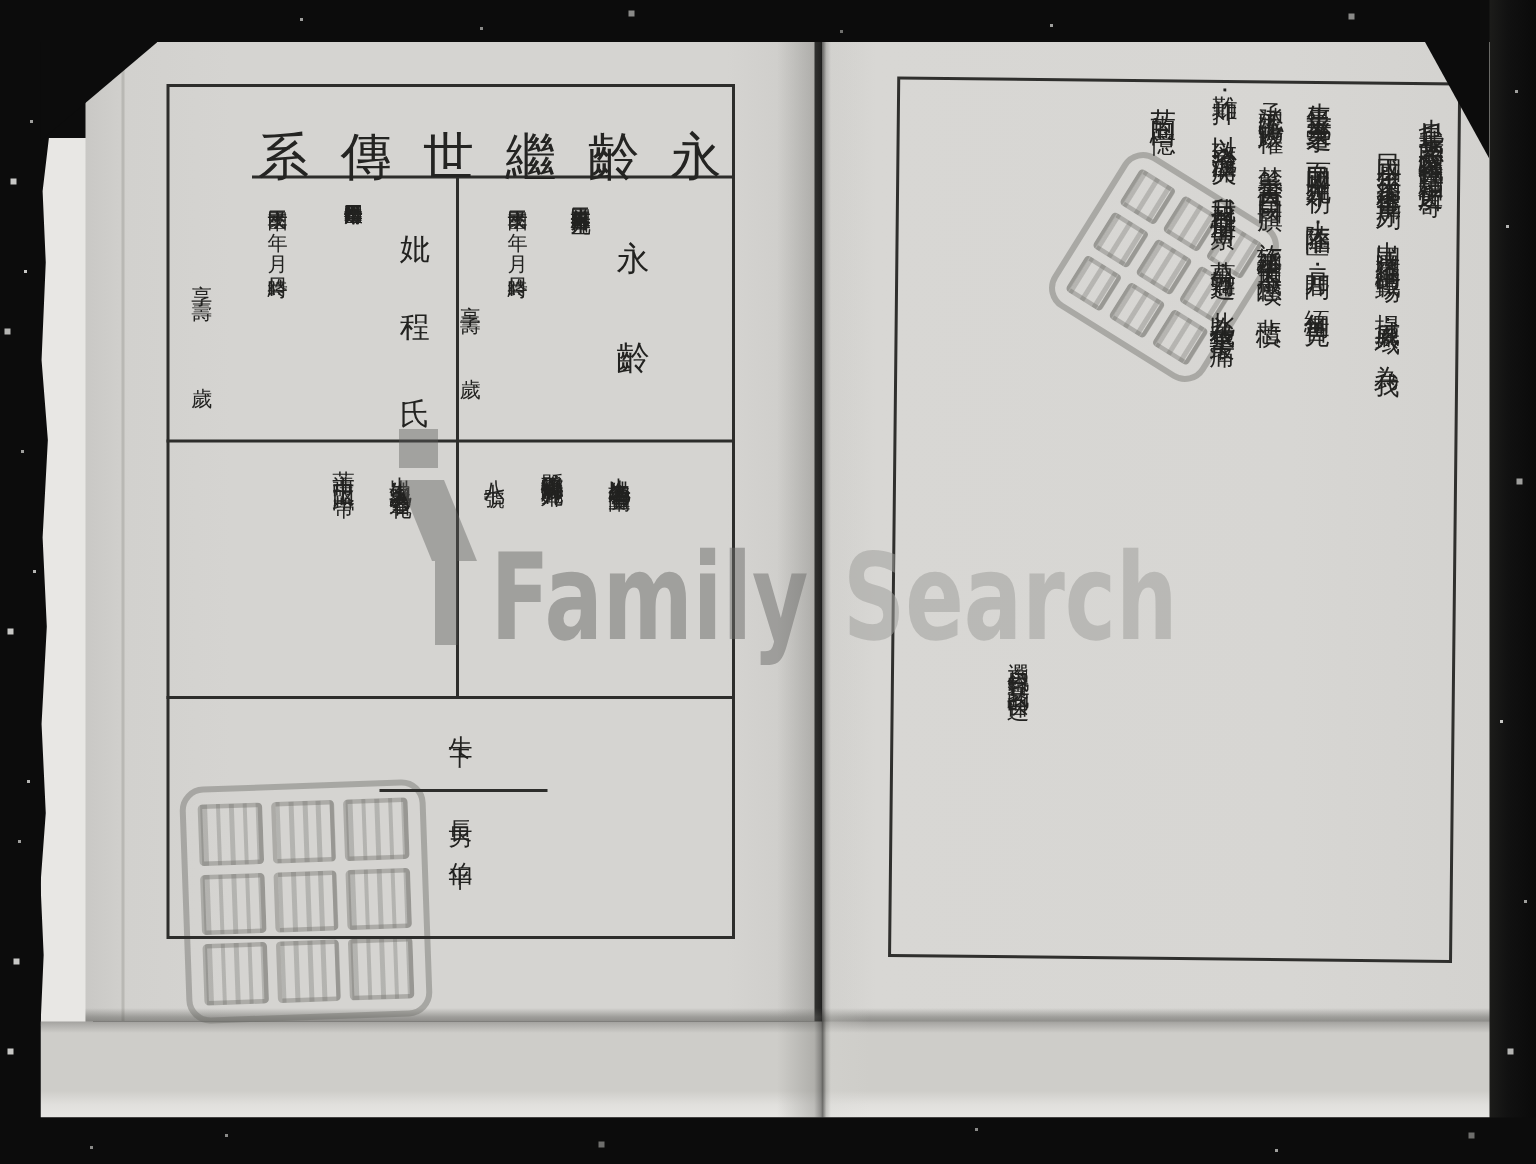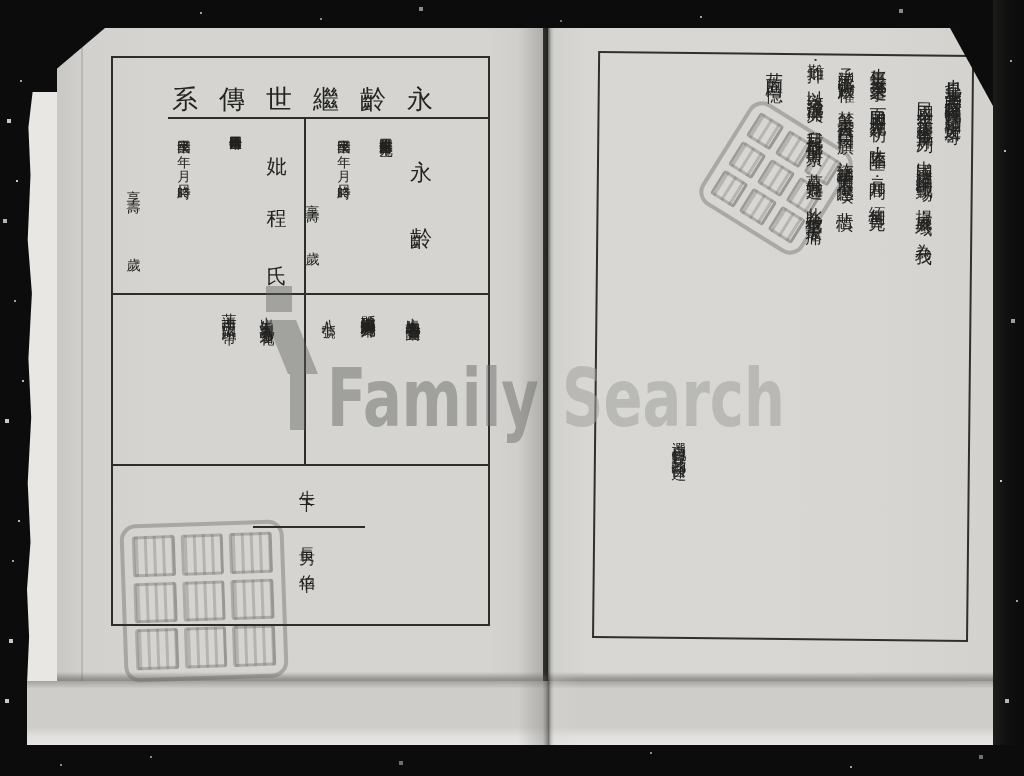--- a/index.html
+++ b/index.html
@@ -27,21 +27,21 @@
   #under-strip{position:absolute;left:27px;top:681px;width:968px;height:64px;z-index:2;
     background:linear-gradient(180deg,#a3a29f 0,#cecdc9 12%,#cecdc9 72%,#e0dfdc 86%,#e7e6e3 100%);}
   #gutter{position:absolute;left:518px;top:28px;width:62px;height:717px;z-index:3;
     background:linear-gradient(90deg,rgba(140,140,136,0) 0%,rgba(120,120,116,.35) 40%,rgba(60,60,58,.5) 47%,rgba(35,35,33,.6) 49%,rgba(120,120,116,.3) 53%,rgba(215,215,211,.25) 58%,rgba(140,140,136,0) 100%);}
   
   .tline{position:absolute;background:#2d2d2b;z-index:4;}
   #tbl-outer{position:absolute;left:111px;top:56px;width:375px;height:566px;border:2px solid #2d2d2b;z-index:4;}
   
   .vtext{position:absolute;writing-mode:vertical-rl;text-orientation:upright;
          color:#222220;line-height:1;z-index:5;white-space:nowrap;}
-  #tbl-title{position:absolute;left:172px;top:82px;font-size:26px;letter-spacing:21px;
+  #tbl-title{position:absolute;left:172px;top:82px;font-size:34px;letter-spacing:21px;
              color:#242422;z-index:5;white-space:nowrap;}
   
   .seal{position:absolute;border:4px solid rgba(104,104,99,.42);border-radius:16px;z-index:2;}
   .seal-grid{display:grid;grid-template-rows:repeat(3,1fr);grid-template-columns:repeat(3,1fr);
              gap:6px;padding:8px;height:100%;box-sizing:border-box;}
   .seal-cell{border:3px solid rgba(104,104,99,.38);border-radius:3px;
              background:repeating-linear-gradient(90deg,rgba(104,104,99,.3) 0 3px,transparent 3px 9px);}
   #seal-left{left:122px;top:522px;width:156px;height:150px;transform:rotate(-2deg);}
   #seal-right{left:716px;top:118px;width:112px;height:112px;transform:rotate(32deg);}
   

